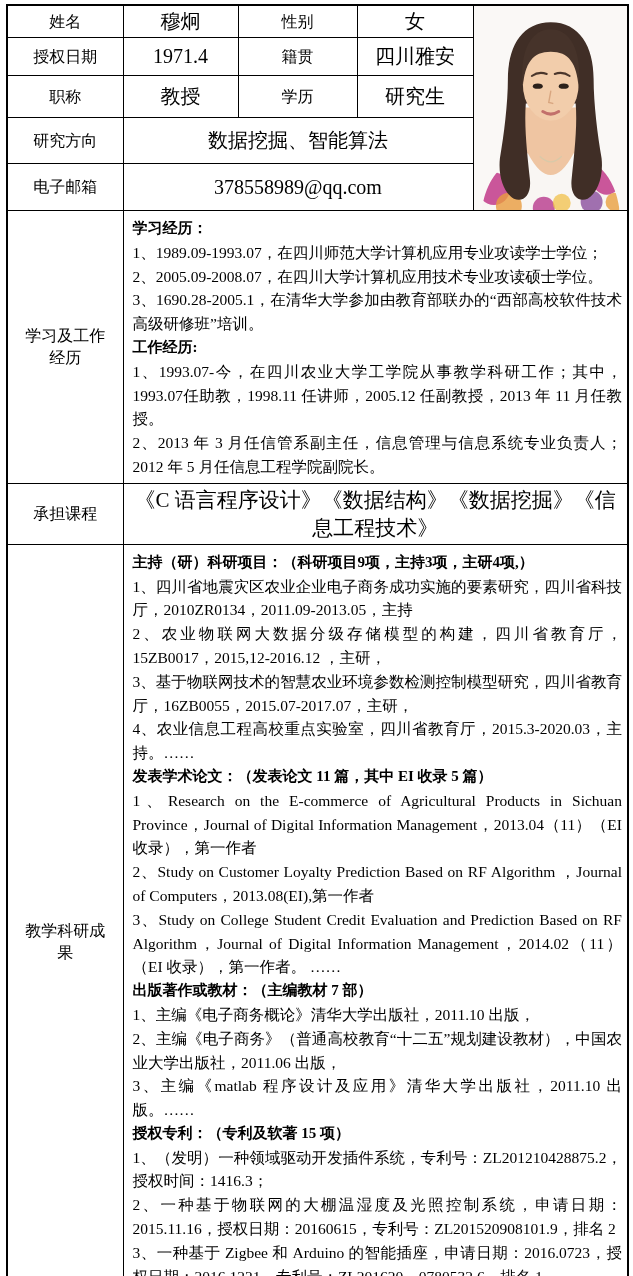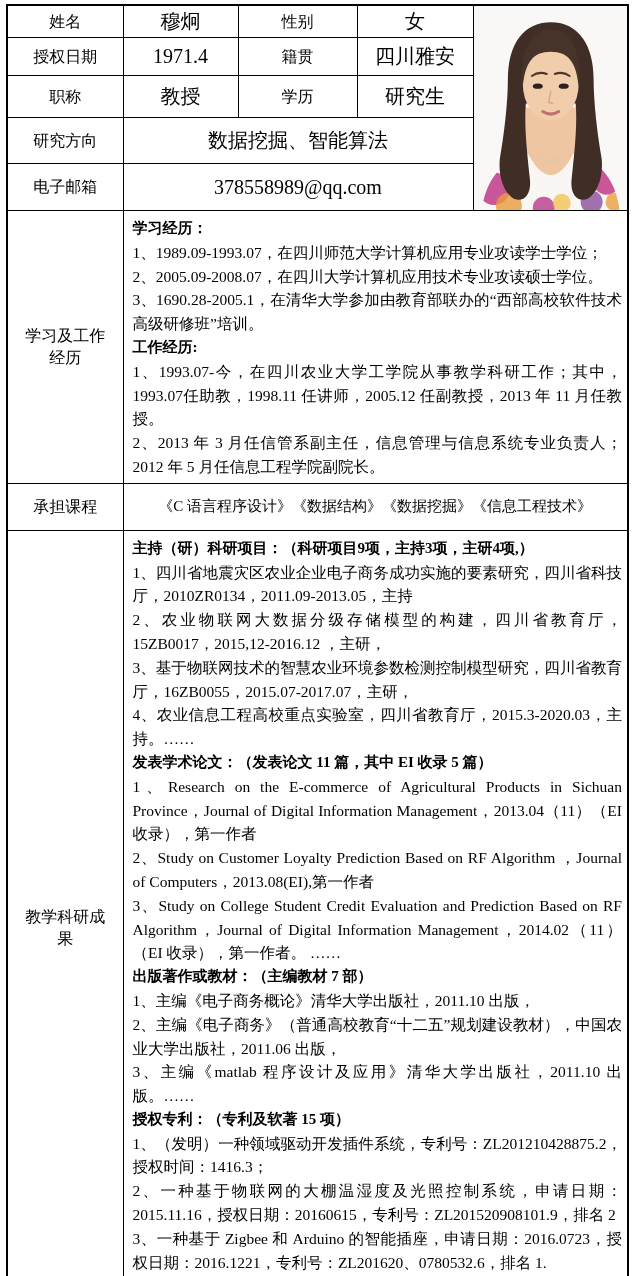--- a/index.html
+++ b/index.html
@@ -37,21 +37,21 @@
   td.content {
     vertical-align: top;
     text-align: left;
     padding: 6px 5px 4px 9px;
     font-size: 15.5px;
     line-height: 23.8px;
   }
   td.photo-cell { padding: 0; vertical-align: top; }
   .hd { font-weight: bold; font-size: 15px; }
   .para { text-align: justify; }
-  td.courses { text-align: center; font-size: 15px; padding: 2px 3px; }
+  td.courses { text-align: center; font-size: 21px; padding: 2px 3px; }
   svg.portrait { display: block; width: 100%; height: 100%; }
 </style>
 </head>
 <body>
 
 <table class="resume">
   <colgroup>
     <col style="width:116px">
       <col style="width:115px">
       <col style="width:119px">

